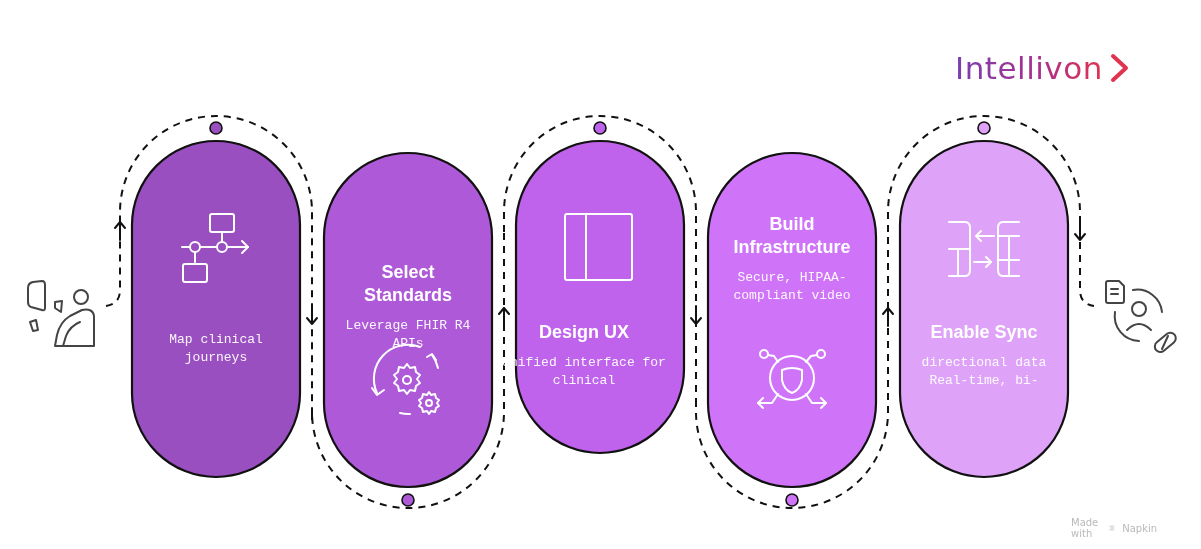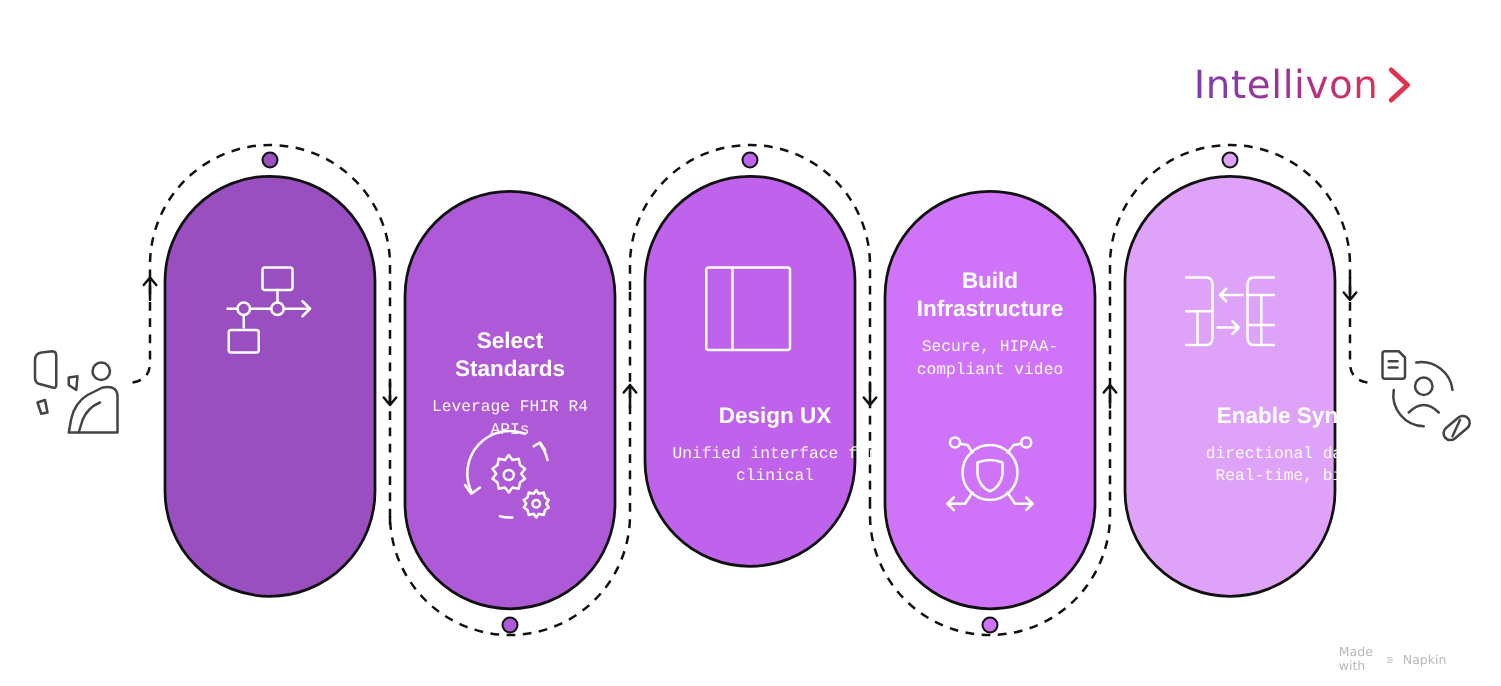--- a/index.html
+++ b/index.html
@@ -138,55 +138,59 @@
   </svg>
 
   <div class="brand">
     <span class="brand-text">Intellivon</span>
     <svg class="brand-chevron" viewBox="0 0 22 30">
       <path d="M4 3 L17 15 L4 27" fill="none" stroke="#e0334f" stroke-width="4" stroke-linecap="round" stroke-linejoin="round"></path>
     </svg>
   </div>
 
   <div class="step" style="left:132px; top:321px;">
+    <div class="step-desc">
+      <div>Map clinical</div>
+      <div>journeys</div>
+    </div>
   </div>
 
   <div class="step" style="left:324px; top:213px;margin-top:48px;">
     <div class="step-title">
       <div>Select</div>
       <div>Standards</div>
     </div>
     <div class="step-desc">
       <div>Leverage FHIR R4</div>
       <div>APIs</div>
     </div>
   </div>
 
-  <div class="step" style="left:536px; top:321px;">
+  <div class="step" style="left:500px; top:321px;">
     <div class="step-title">
       <div>Design UX</div>
     </div>
     <div class="step-desc">
       <div>Unified interface for</div>
       <div>clinical</div>
     </div>
   </div>
 
   <div class="step" style="left:708px; top:213px;">
     <div class="step-title">
       <div>Build</div>
       <div>Infrastructure</div>
     </div>
     <div class="step-desc">
       <div>Secure, HIPAA-</div>
       <div>compliant video</div>
     </div>
   </div>
 
-  <div class="step" style="left:900px; top:321px;margin-left:43px;">
+  <div class="step" style="left:900px; top:321px;">
     <div class="step-title">
       <div>Enable Sync</div>
     </div>
     <div class="step-desc">
       <div>directional data</div>
       <div>Real-time, bi-</div>
     </div>
   </div>
 
   <div class="napkin">

